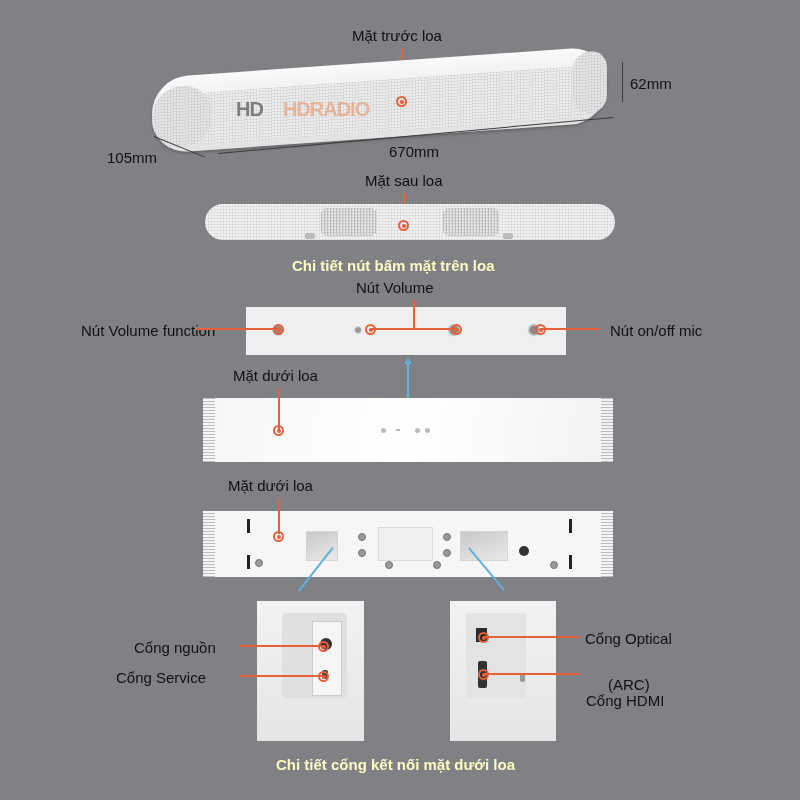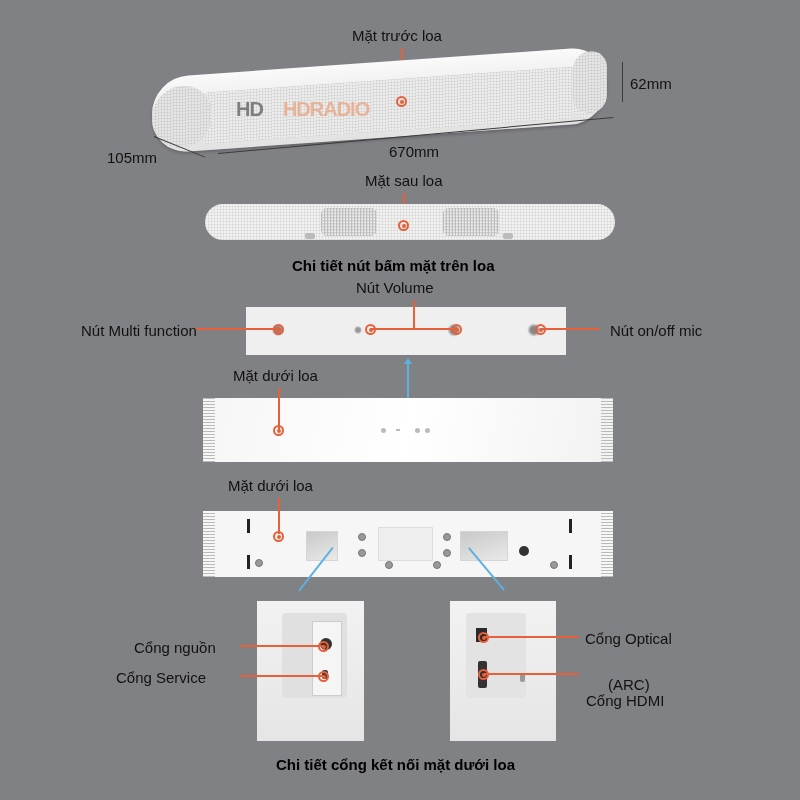--- a/index.html
+++ b/index.html
@@ -1,20 +1,20 @@
 <!DOCTYPE html>
 <html><head>
   <meta charset="utf-8">
   <style>
     * { margin: 0; padding: 0; box-sizing: border-box; }
     html, body { width: 800px; height: 800px; overflow: hidden; }
     body { background: #808185; font-family: "Liberation Sans", "DejaVu Sans", sans-serif; position: relative; color: #111; }
     .abs { position: absolute; }
     .lbl { position: absolute; font-size: 15px; color: #111; white-space: nowrap; line-height: 1; }
-    .title-orange { position: absolute; font-size: 15px; font-weight: bold; color: #000000; white-space: nowrap; line-height: 1; }
+    .title-orange { position: absolute; font-size: 15px; font-weight: bold; color: #fef9c3; white-space: nowrap; line-height: 1; }
     .panel { position: absolute; background: #f3f3f3; }
     .leader { position: absolute; background: #e8603a; }
     .dot { position: absolute; width: 11px; height: 11px; border-radius: 50%; border: 2px solid #e8603a; background: transparent; }
     .dot::after { content: ""; position: absolute; left: 1.5px; top: 1.5px; width: 4px; height: 4px; border-radius: 50%; background: #e8603a; }
     .grille {
       background-color: #ececec;
       background-image:
         repeating-linear-gradient(0deg, rgba(0,0,0,0.06) 0 1px, transparent 1px 3px),
         repeating-linear-gradient(90deg, rgba(0,0,0,0.06) 0 1px, transparent 1px 3px);
     }
@@ -70,21 +70,21 @@
   <div class="abs" style="left:107px; top:18px; width:10px; height:10px; border-radius:50%; background:radial-gradient(circle,#999 0 30%,transparent 60%);"></div>
   <div class="abs" style="left:200px; top:15px; width:16px; height:16px; border-radius:50%; background:radial-gradient(circle,#888 0 30%,transparent 60%);"></div>
   <div class="abs" style="left:280px; top:15px; width:16px; height:16px; border-radius:50%; background:radial-gradient(circle,#888 0 30%,transparent 60%);"></div>
 </div>
 
 <div class="leader" style="left:413px; top:300px; width:2px; height:29px;"></div>
 <div class="leader" style="left:370px; top:328px; width:87px; height:2px;"></div>
 <div class="dot" style="left:365px; top:324px;"></div>
 <div class="dot" style="left:451px; top:324px;"></div>
 
-<div class="lbl" style="left:81px; top:323px;">Nút Multi function</div>
+<div class="lbl" style="left:81px; top:323px;">Nút Volume function</div>
 <div class="leader" style="left:196px; top:328px; width:84px; height:2px;"></div>
 <div class="dot" style="left:273px; top:324px;"></div>
 
 <div class="lbl" style="left:610px; top:323px;">Nút on/off mic</div>
 <div class="leader" style="left:540px; top:328px; width:60px; height:2px;"></div>
 <div class="dot" style="left:535px; top:324px;"></div>
 
 <div class="abs" style="left:407px; top:362px; width:1.5px; height:70px; background:#5fb1e0;"></div>
 <div class="abs" style="left:404px; top:358px; width:0; height:0; border-left:4px solid transparent; border-right:4px solid transparent; border-bottom:6px solid #5fb1e0;"></div>
 <div class="abs" style="left:404px; top:430px; width:0; height:0; border-left:4px solid transparent; border-right:4px solid transparent; border-top:6px solid #5fb1e0;"></div>

